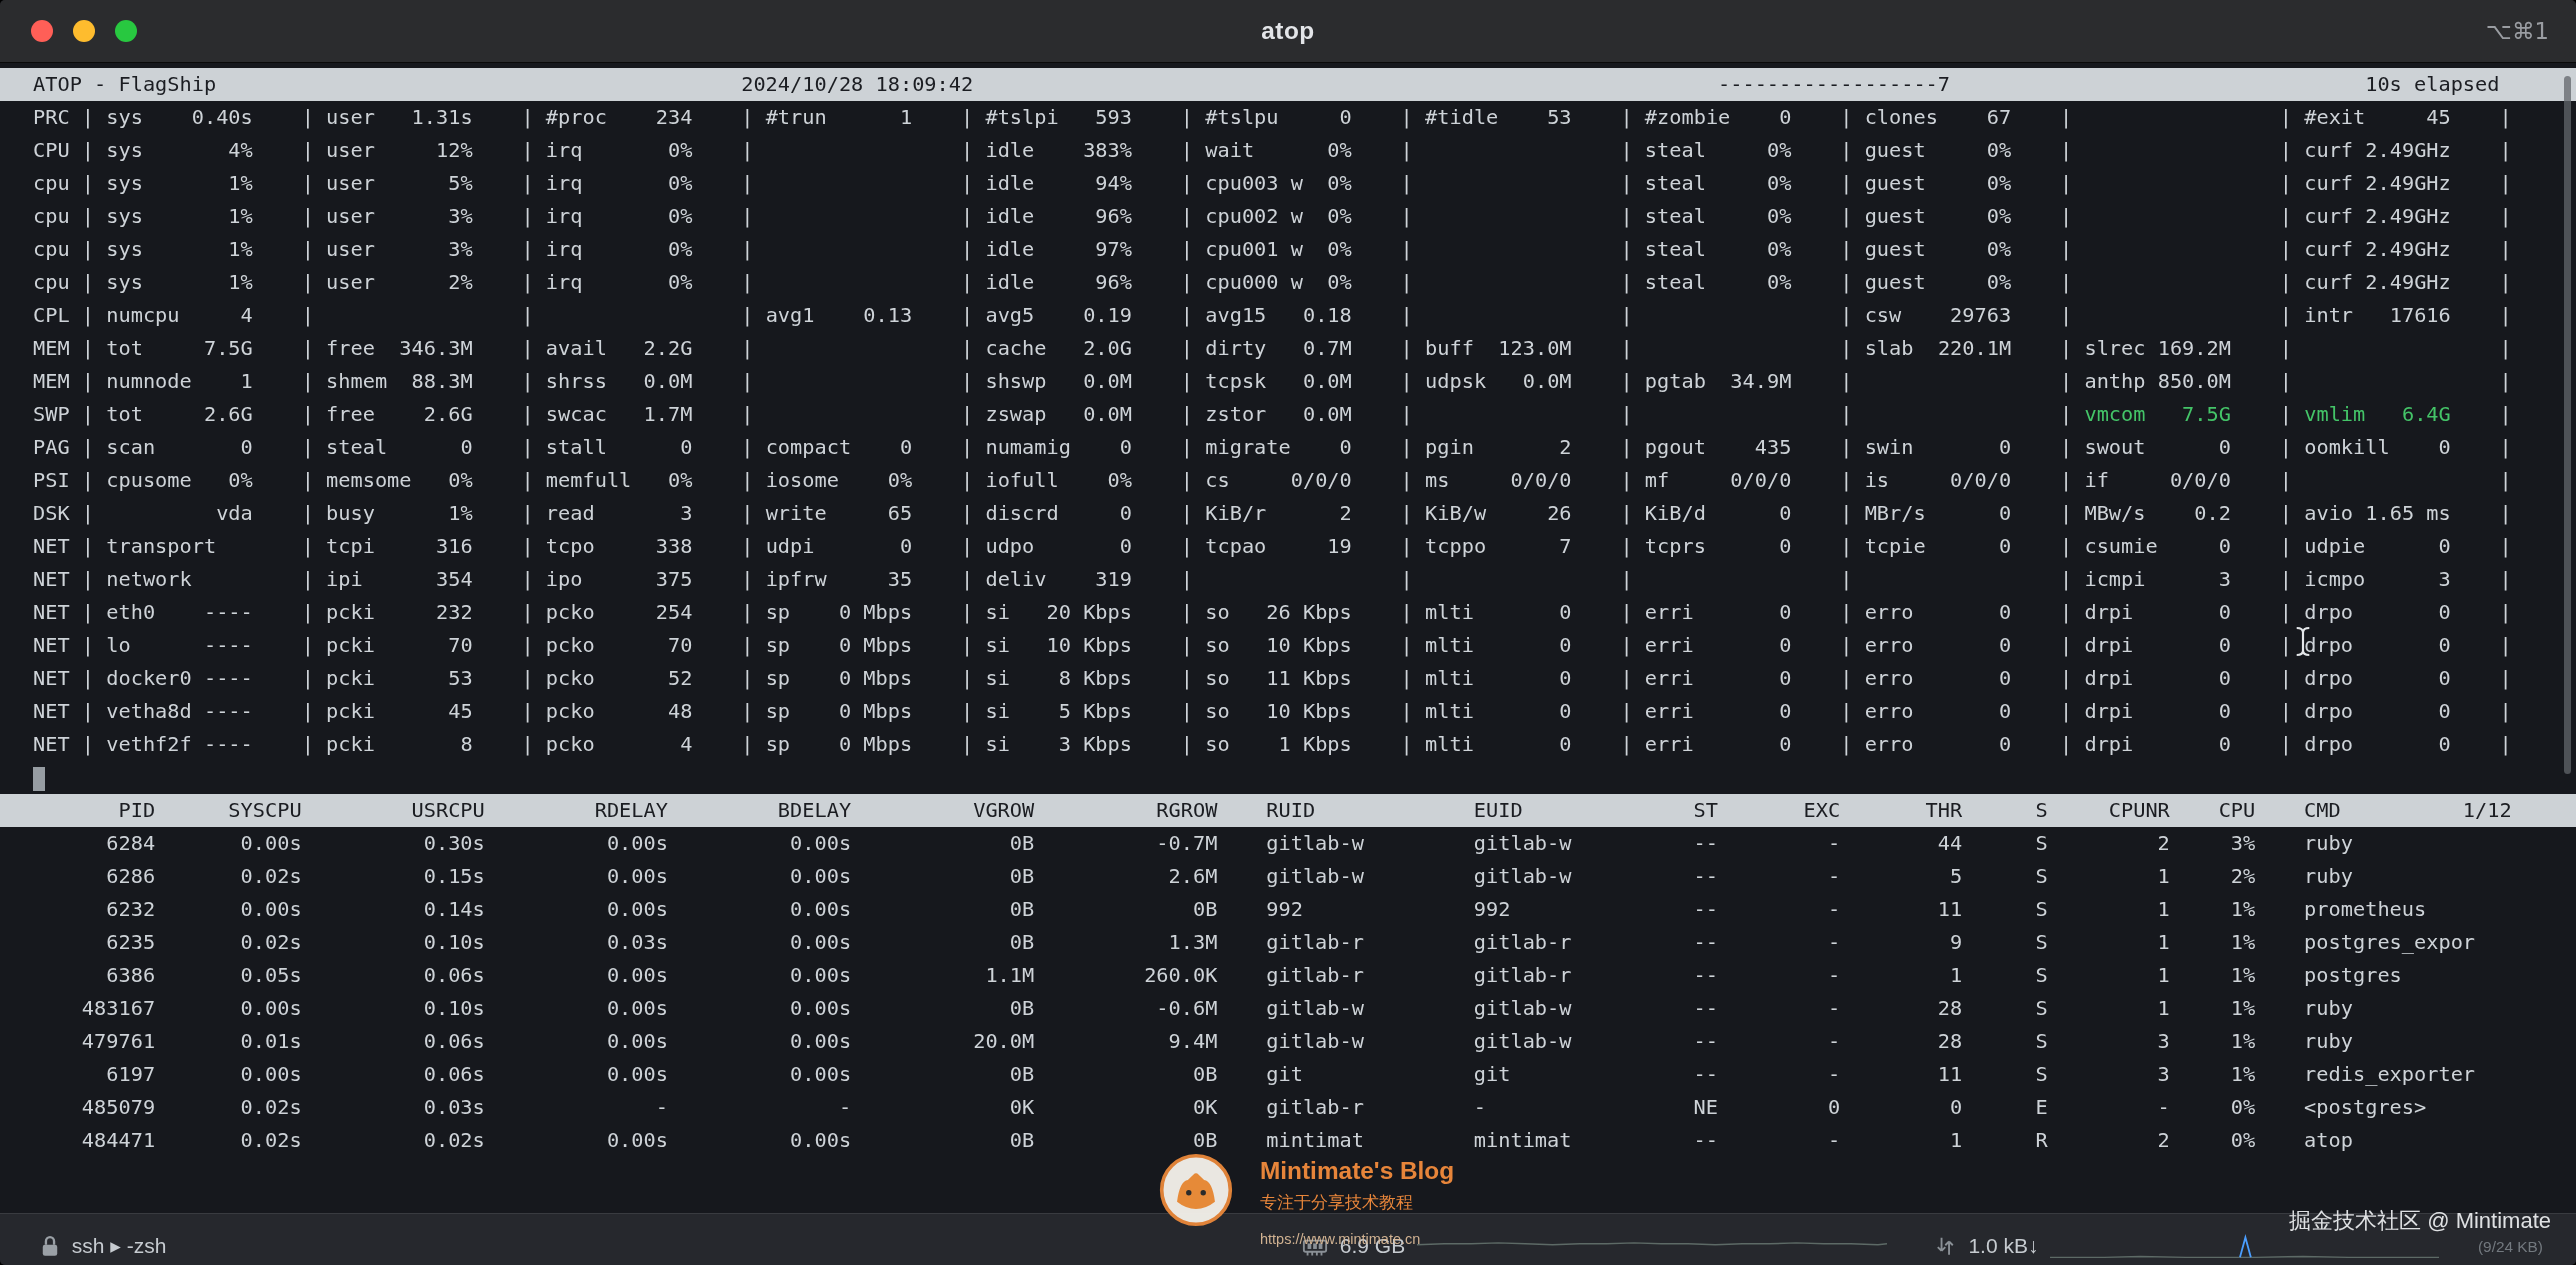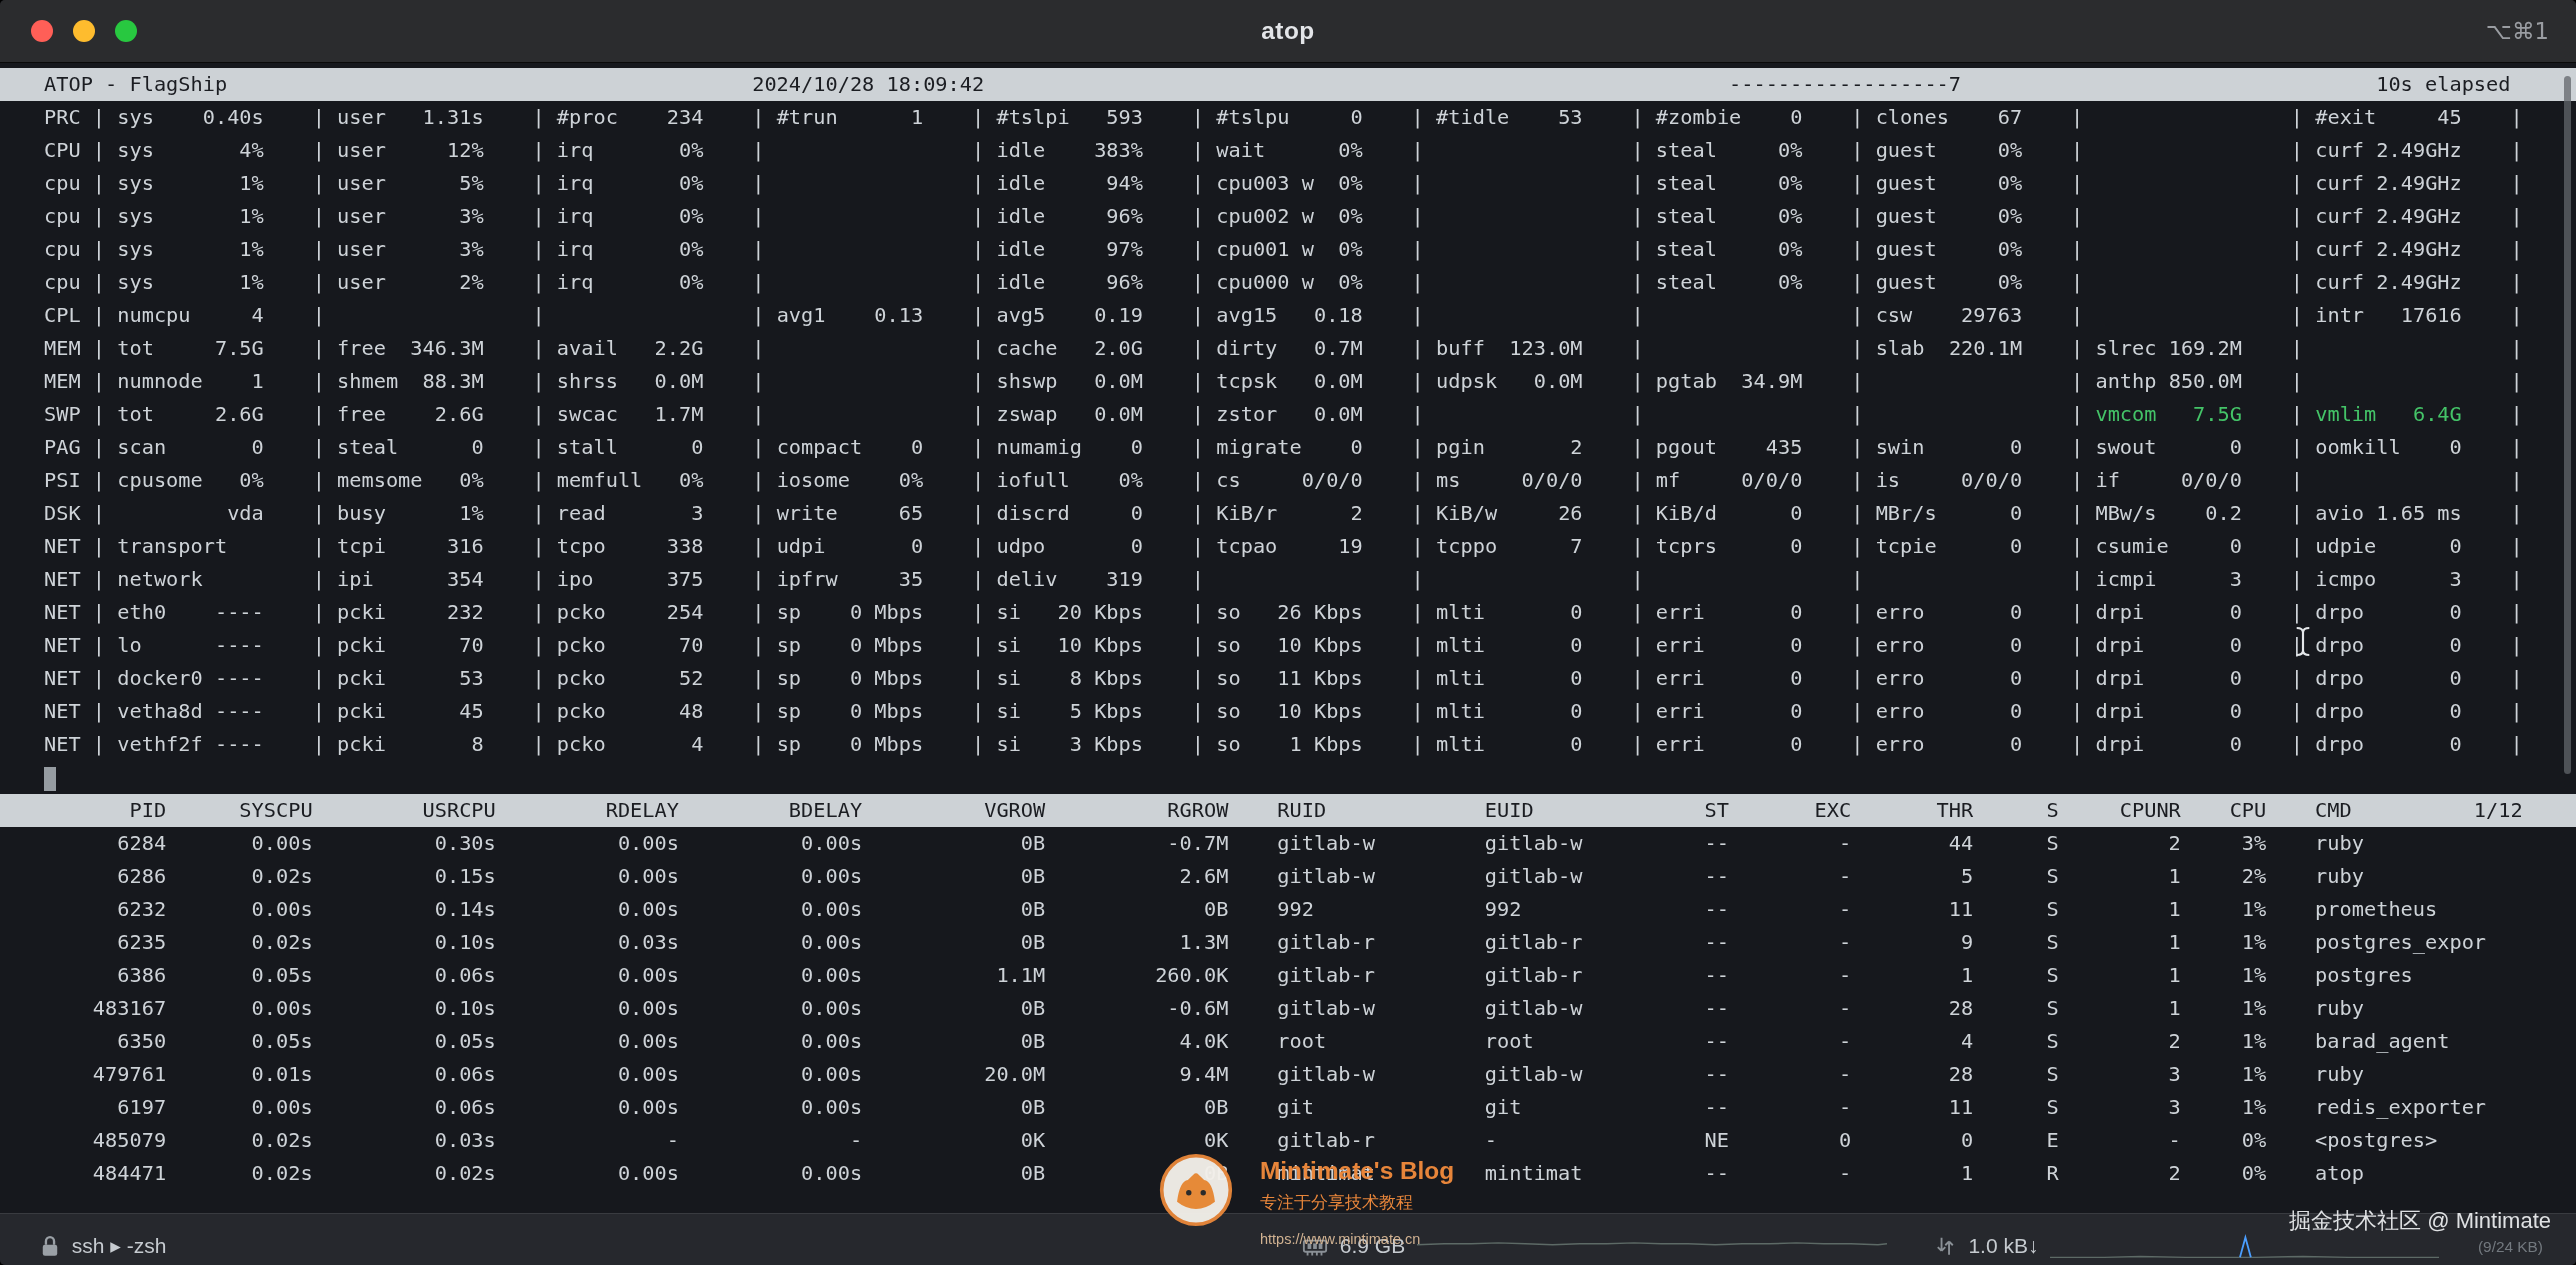--- a/index.html
+++ b/index.html
@@ -10,21 +10,21 @@
   
   .titlebar{height:63px;background:#2b2c2e;border-bottom:0.9px solid #0a0a0a;position:relative;display:flex;align-items:center}
   .traffic{display:flex;gap:20px;padding-left:31px;z-index:2}
   .light{width:22px;height:22px;border-radius:50%;display:inline-block}
   .light.red{background:#ff5f57}.light.yellow{background:#febc2e}.light.green{background:#28c840}
   .title{position:absolute;left:0;right:0;text-align:center;color:#e3e5e8;font:bold 24.4px "Liberation Sans",sans-serif;letter-spacing:0.5px}
   .shortcut{position:absolute;right:27px;color:#9a9da2;font-size:22.6px;font-family:"DejaVu Sans",sans-serif}
 
   
   .term{position:relative;height:1150px;padding-top:5.4px;color:#ced3d8}
-  .line{white-space:pre;font-size:20.3px;line-height:33px;height:33px;padding-left:44px}
+  .line{white-space:pre;font-size:20.3px;line-height:33px;height:33px;padding-left:33px}
   .hdr{background:#cdd2d6;color:#1b1d22}
   .c-green{color:#44c468}
   .blockcursor{display:inline-block;width:11.8px;height:23.5px;background:#969ca2;vertical-align:middle}
   .scrollbar{position:absolute;right:5.4px;top:12.7px;width:6.3px;height:698px;background:#62666b;border-radius:3.6px;opacity:.75}
   .ibeam{position:absolute;left:2294px;top:562px;z-index:40}
 
   
   .statusbar{position:absolute;left:0;right:0;bottom:0;height:52px;background:#26282d;border-top:0.9px solid #393b40;font-family:"Liberation Sans",sans-serif;color:#c6cbd0;font-size:21px}
   .sb-item{position:absolute;top:0;height:64px;display:flex;align-items:center;gap:11.8px}
   .sb-session{left:40px}
@@ -84,21 +84,20 @@
       </div>
     <div class="line"><span class="blockcursor"></span></div>
     <div class="line hdr" id="proc-header">       PID      SYSCPU         USRCPU         RDELAY         BDELAY          VGROW          RGROW    RUID             EUID              ST       EXC       THR      S     CPUNR    CPU    CMD          1/12</div>
     <div id="proc-rows">
         <div class="line">      6284       0.00s          0.30s          0.00s          0.00s             0B          -0.7M    gitlab-w         gitlab-w          --         -        44      S         2     3%    ruby             </div>
         <div class="line">      6286       0.02s          0.15s          0.00s          0.00s             0B           2.6M    gitlab-w         gitlab-w          --         -         5      S         1     2%    ruby             </div>
         <div class="line">      6232       0.00s          0.14s          0.00s          0.00s             0B             0B    992              992               --         -        11      S         1     1%    prometheus       </div>
         <div class="line">      6235       0.02s          0.10s          0.03s          0.00s             0B           1.3M    gitlab-r         gitlab-r          --         -         9      S         1     1%    postgres_expor   </div>
         <div class="line">      6386       0.05s          0.06s          0.00s          0.00s           1.1M         260.0K    gitlab-r         gitlab-r          --         -         1      S         1     1%    postgres         </div>
         <div class="line">    483167       0.00s          0.10s          0.00s          0.00s             0B          -0.6M    gitlab-w         gitlab-w          --         -        28      S         1     1%    ruby             </div>
-        <div class="line">      6350       0.05s          0.05s          0.00s          0.00s             0B           4.0K    root             root              --         -         4      S         2     1%    barad_agent      </div>
         <div class="line">    479761       0.01s          0.06s          0.00s          0.00s          20.0M           9.4M    gitlab-w         gitlab-w          --         -        28      S         3     1%    ruby             </div>
         <div class="line">      6197       0.00s          0.06s          0.00s          0.00s             0B             0B    git              git               --         -        11      S         3     1%    redis_exporter   </div>
         <div class="line">    485079       0.02s          0.03s              -              -             0K             0K    gitlab-r         -                 NE         0         0      E         -     0%    &lt;postgres&gt;       </div>
         <div class="line">    484471       0.02s          0.02s          0.00s          0.00s             0B             0B    mintimat         mintimat          --         -         1      R         2     0%    atop             </div>
       </div>
 
     <div class="scrollbar"></div>
     <svg class="ibeam" width="18" height="33" viewBox="0 0 20 36">
       <path d="M3 3 Q10 3 10 8 Q10 3 17 3 M10 8 V28 M3 33 Q10 33 10 28 Q10 33 17 33" fill="none" stroke="#e4e7ea" stroke-width="2.4"></path>
     </svg>

